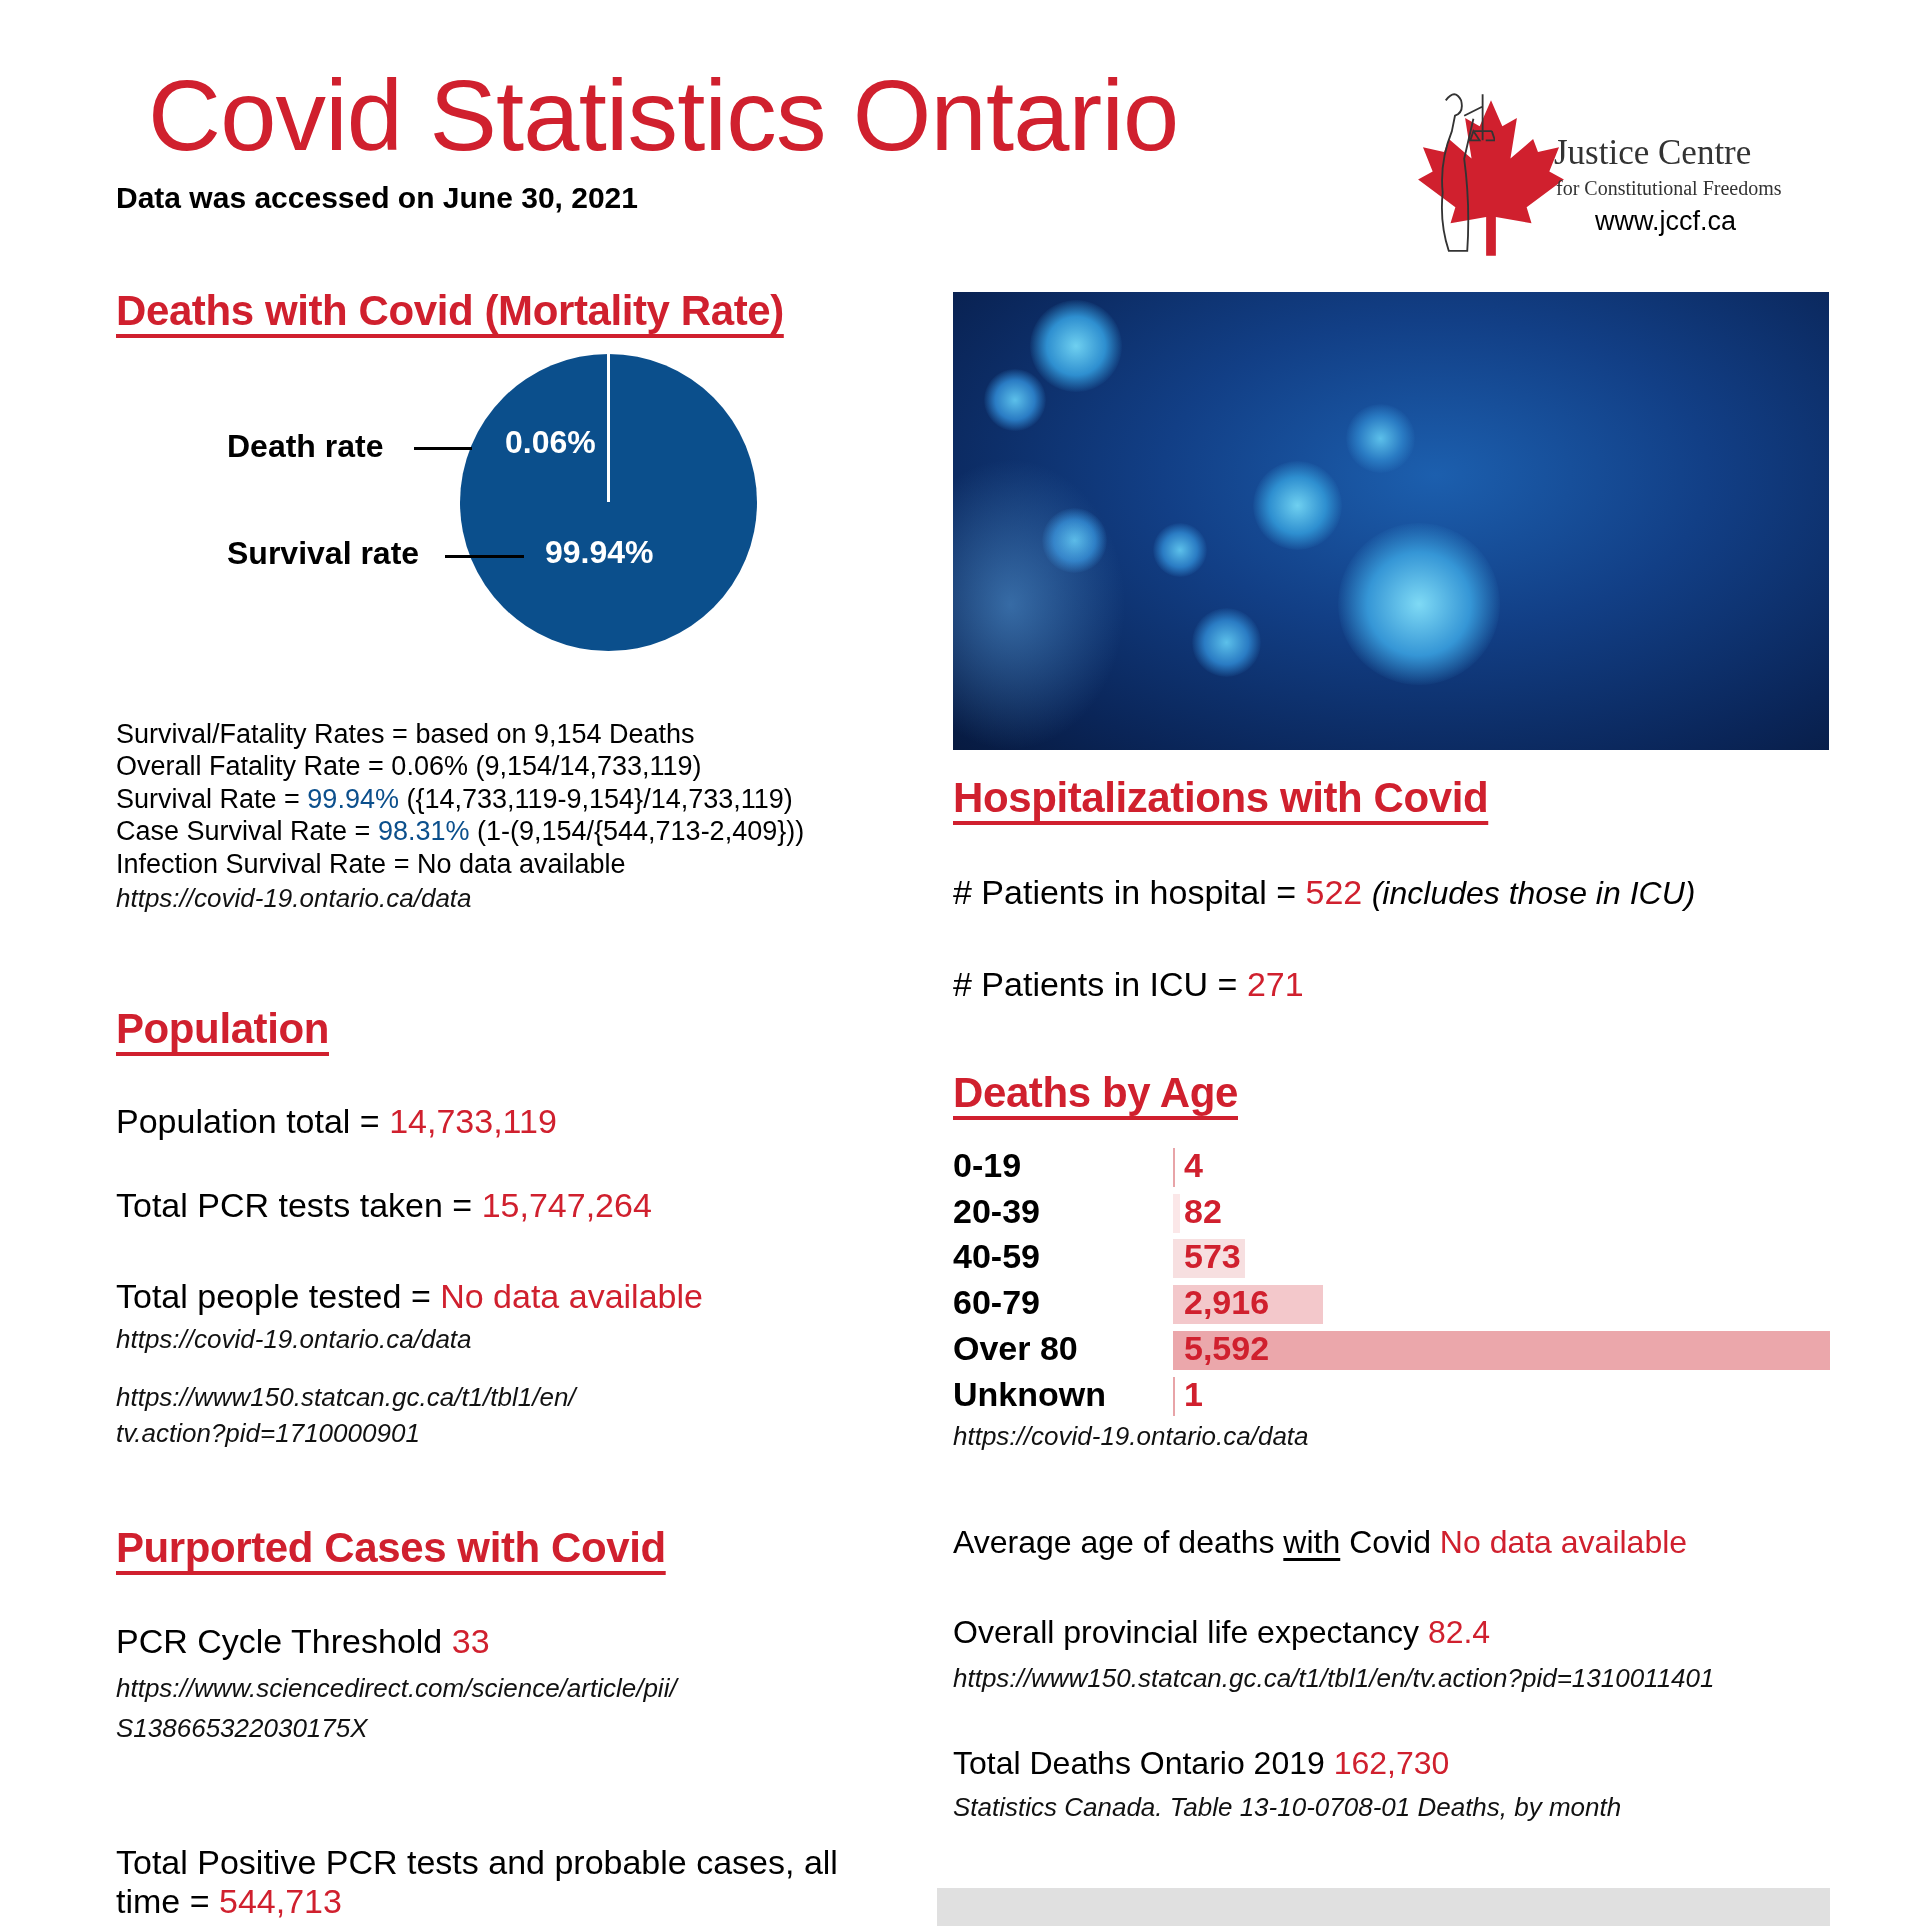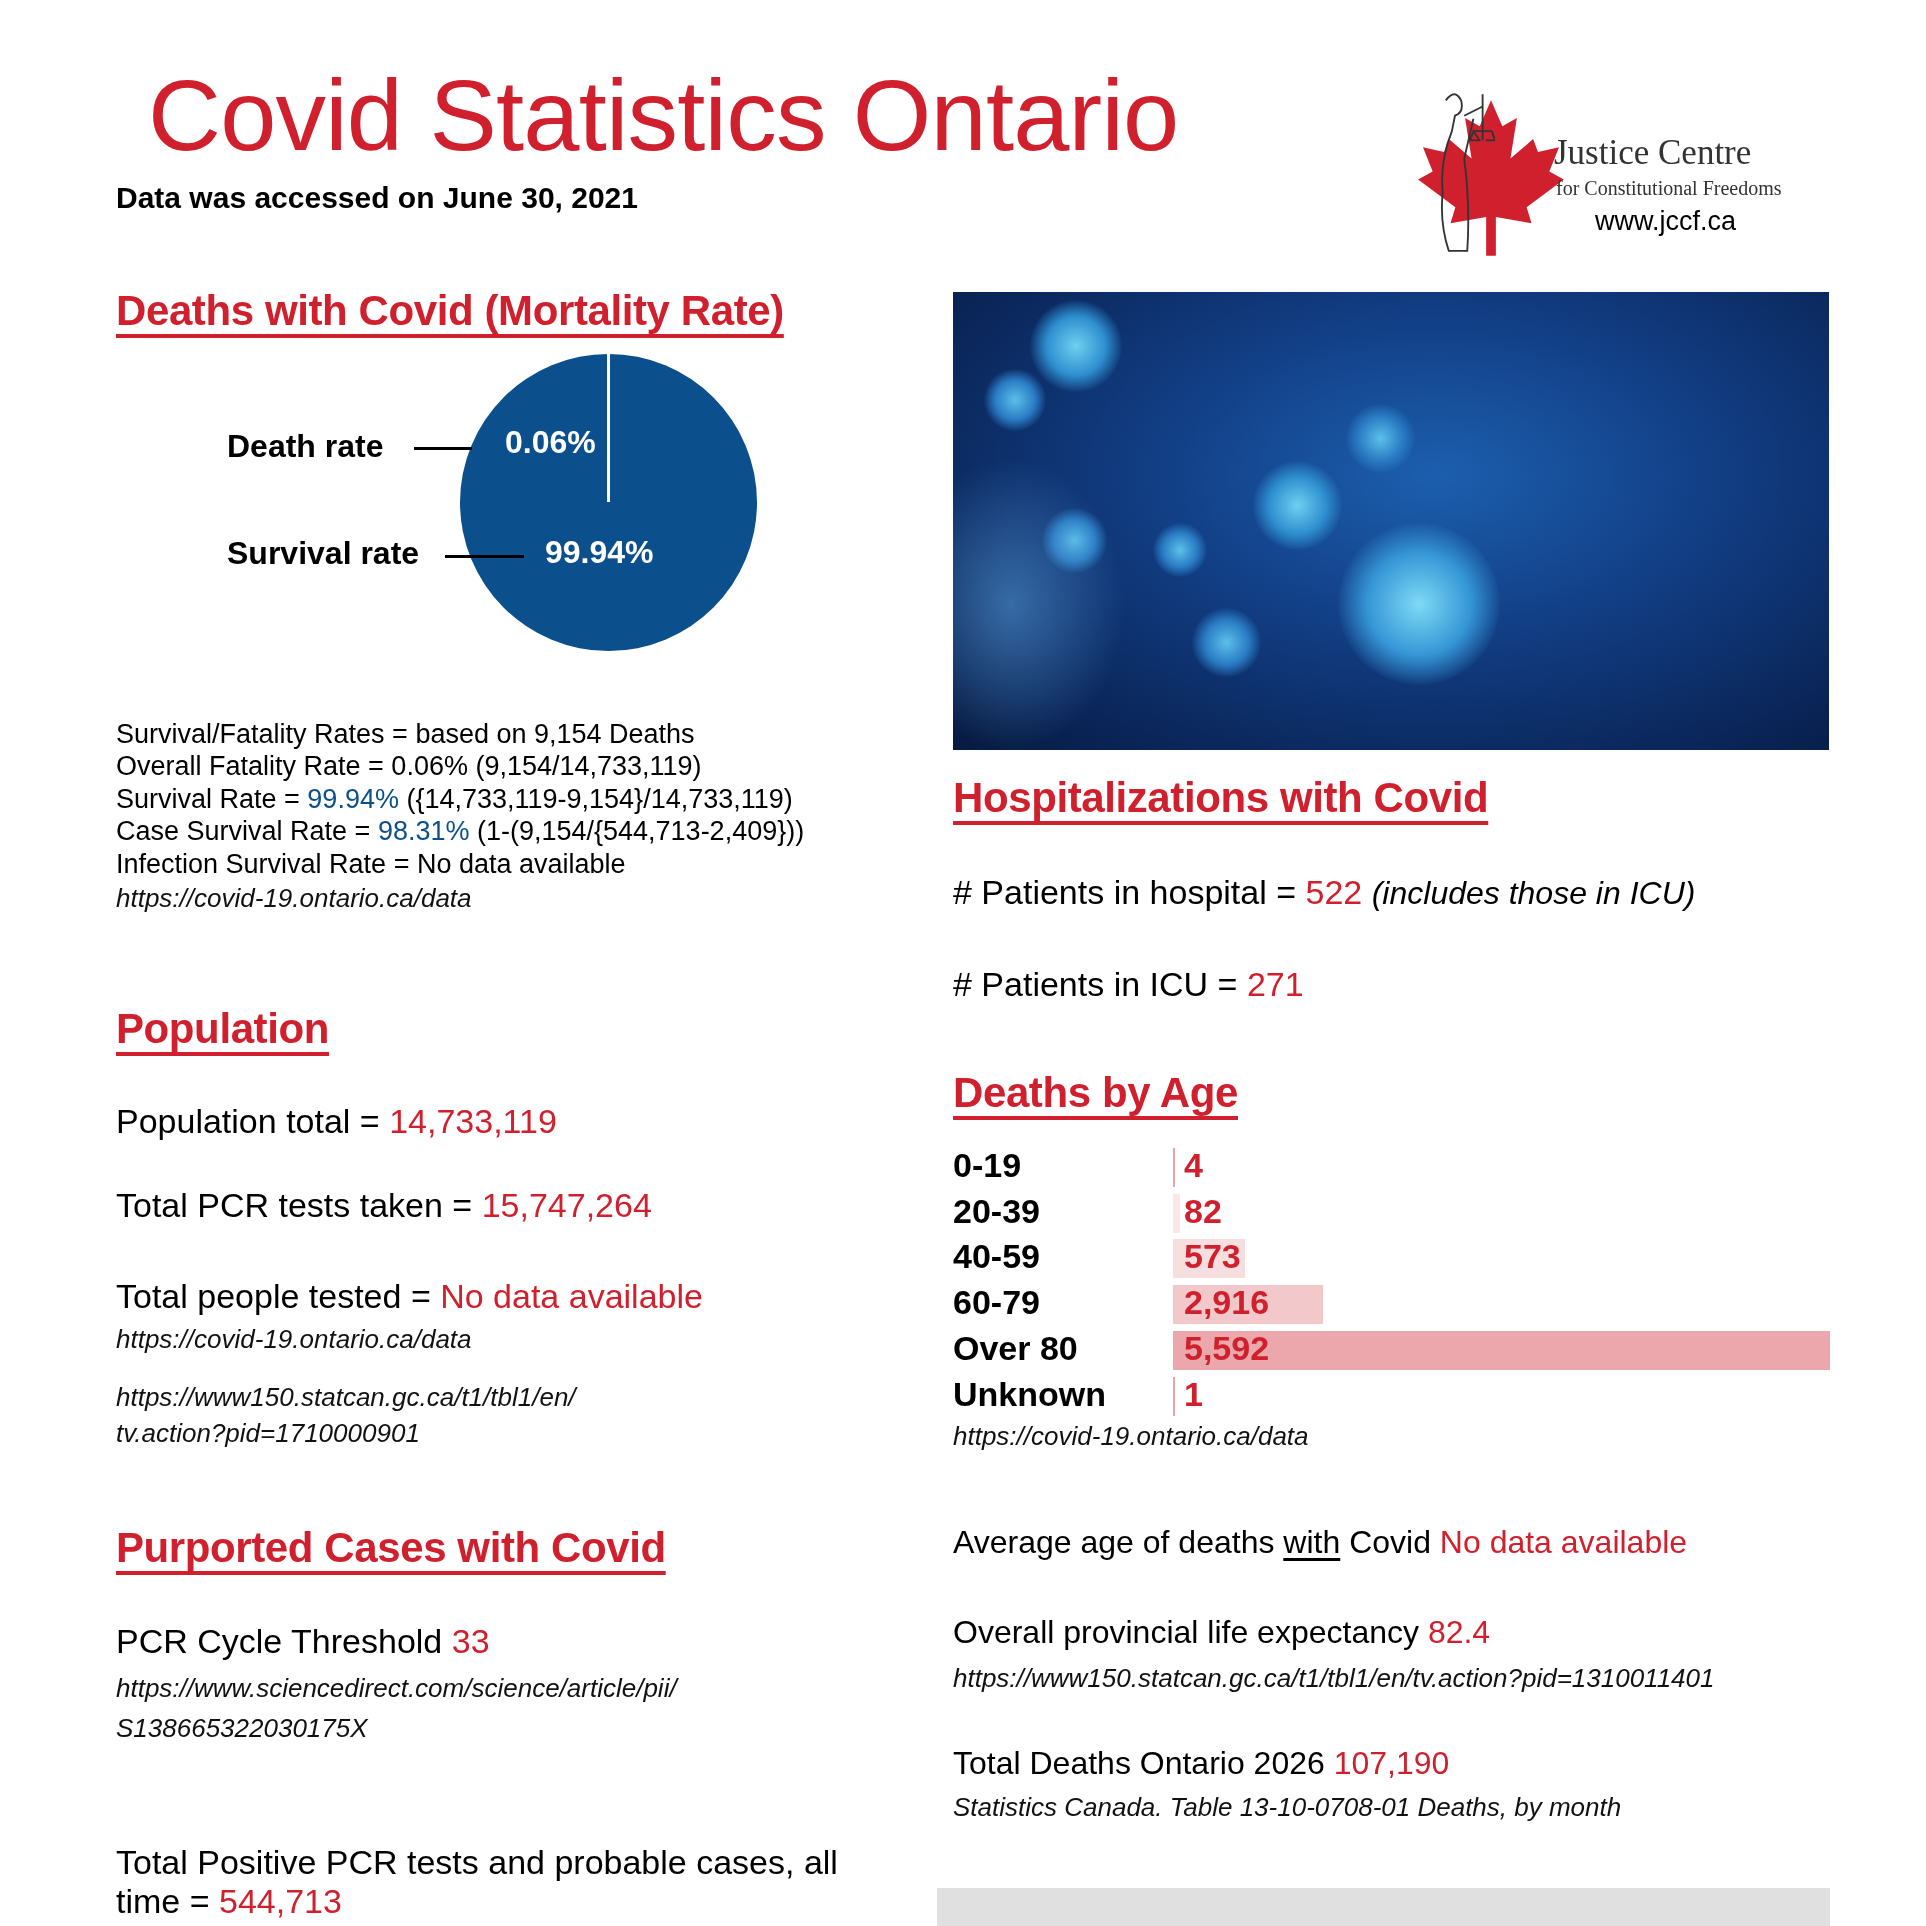--- a/index.html
+++ b/index.html
@@ -148,20 +148,20 @@
 <div class="abs url" style="left:953px;top:1418px;">https://covid-19.ontario.ca/data</div>
 
 <div class="abs line" style="left:953px;top:1524px;font-size:32px;">
   <span class="b">Average age of deaths </span><span class="b u">with</span><span class="b"> Covid  </span><span class="b red">No data available</span>
 </div>
 <div class="abs line" style="left:953px;top:1614px;font-size:32px;">
   <span class="b">Overall provincial life expectancy  </span><span class="b red">82.4</span>
 </div>
 <div class="abs url" style="left:953px;top:1660px;">https://www150.statcan.gc.ca/t1/tbl1/en/tv.action?pid=1310011401</div>
 <div class="abs line" style="left:953px;top:1745px;font-size:32px;">
-  <span class="b">Total Deaths Ontario 2026  </span><span class="b red">107,190</span>
+  <span class="b">Total Deaths Ontario 2019  </span><span class="b red">162,730</span>
 </div>
 <div class="abs url" style="left:953px;top:1789px;">Statistics Canada. Table 13-10-0708-01  Deaths, by month</div>
 
 <div class="abs defs">
   
 </div>
 
 
 </body></html>

